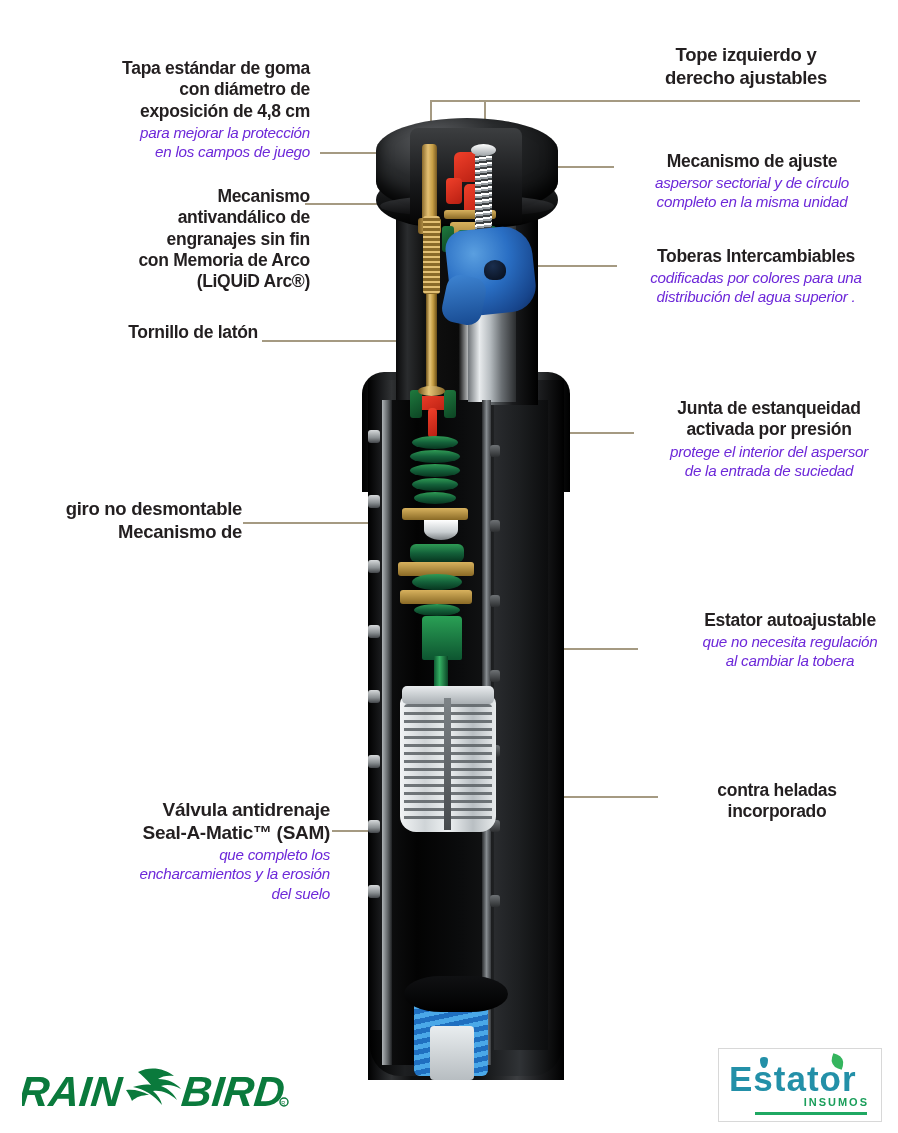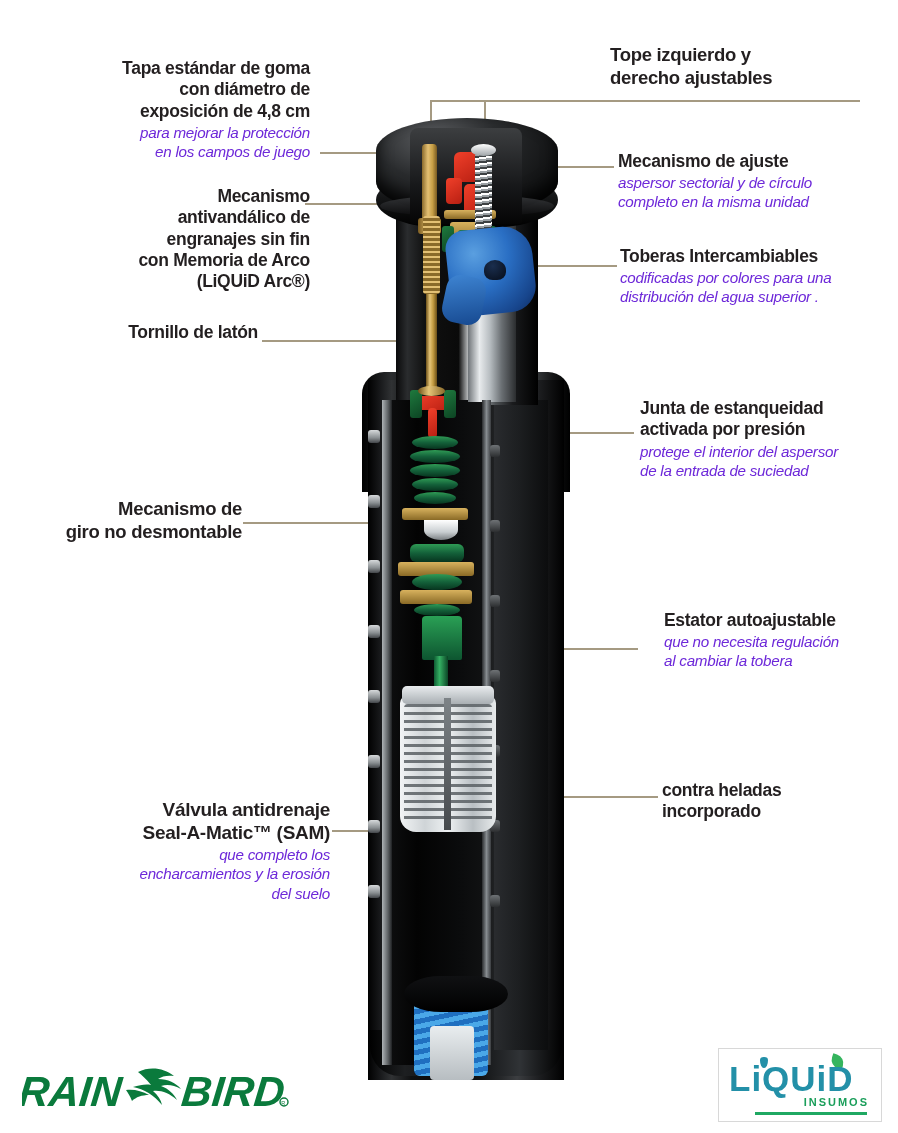--- a/index.html
+++ b/index.html
@@ -23,21 +23,21 @@
   }
   .callout .sub {
     font-style: italic;
     color: #6d28d9;
     font-size: 15.2px;
     line-height: 1.26;
     letter-spacing: -0.25px;
     margin-top: 1px;
   }
   .right-al { text-align: right; }
-  .left-al  { text-align: left; }
+  .left-al  { text-align: center; }
 
   
   .lead { position: absolute; background: #a59a82; height: 2px; }
   .lead-v { position: absolute; background: #a59a82; width: 2px; }
 
   
   #product { position: absolute; left: 318px; top: 100px; width: 290px; height: 975px; }
 
   
   .cap {
@@ -458,22 +458,22 @@
   </div>
 
   <div class="callout right-al" style="left:30px; top:322px; width:228px;">
     <div class="title">
       <div>Tornillo de latón</div>
     </div>
   </div>
 
   <div class="callout right-al" style="left:20px; top:498px; width:222px;">
     <div class="title" style="font-size:18.5px;">
+      <div>giro no desmontable</div>
       <div>Mecanismo de</div>
-      <div>giro no desmontable</div>
     </div>
   </div>
 
   <div class="callout right-al" style="left:60px; top:798px; width:270px;">
     <div class="title" style="font-size:19px;">
       <div>Válvula antidrenaje</div>
       <div>Seal-A-Matic™ (SAM)</div>
     </div>
     <div class="sub">
       <div>que completo los</div>
@@ -550,18 +550,18 @@
       </g>
       <text x="163" y="44" font-family="Liberation Sans, sans-serif" font-size="42" font-weight="bold" font-style="italic" fill="#0a7a3c" transform="skewX(-6)">BIRD</text>
       <circle cx="262" cy="40" r="4" fill="none" stroke="#0a7a3c" stroke-width="1.4"></circle>
       <text x="259.2" y="42.6" font-family="Liberation Sans, sans-serif" font-size="5.4" fill="#0a7a3c">R</text>
     </svg>
   </div>
 
   <div id="liquid">
     <div class="lq-drop"></div>
     <div class="lq-leaf"></div>
-    <div class="lq-word">LiQUiD</div>
+    <div class="lq-word">Estator</div>
     <div class="lq-sub">INSUMOS</div>
     <div class="lq-rule"></div>
   </div>
 
 </div>
 
 </body></html>

